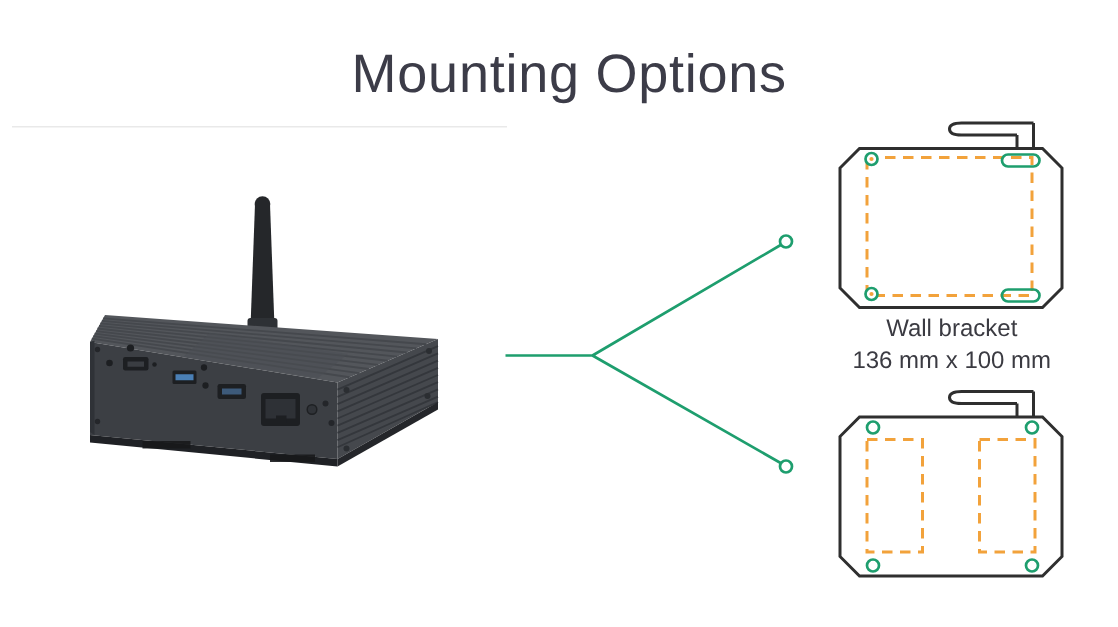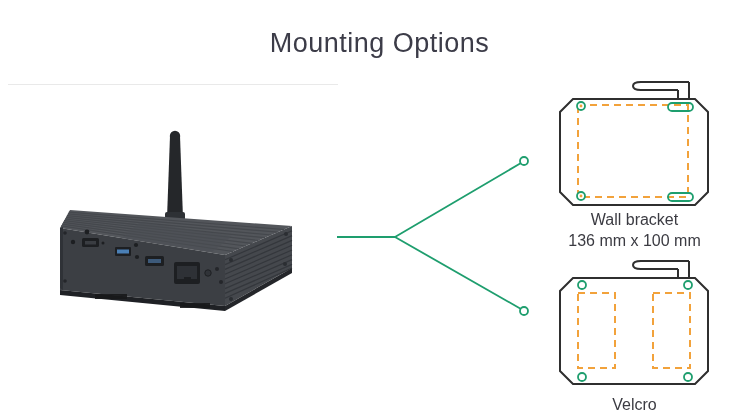--- a/index.html
+++ b/index.html
@@ -8,21 +8,21 @@
     width:745px;height:418px;
     background:#ffffff;
     overflow:hidden;
     font-family:"Liberation Sans", sans-serif;
   }
   .page-title{
     position:absolute;
     top:28px;left:0;width:745px;
     padding-left:14px;box-sizing:border-box;
     text-align:center;
-    font-size:27px;
+    font-size:36px;
     font-weight:400;
     letter-spacing:.5px;
     color:var(--title-color,#3c3c48);
   }
   .image-card-border{
     position:absolute;
     left:8px;top:84px;width:330px;height:0;
     border-top:1px solid #e9e9e9;
   }
   .abs{position:absolute;}
@@ -155,17 +155,14 @@
     <polygon points="21,27 143,27 156,40 156,120 143,133 21,133 8,120 8,40" fill="#ffffff" stroke="var(--outline-dark,#2f2f2f)" stroke-width="2"></polygon>
 
     <rect x="26" y="42" width="37" height="75" fill="none" stroke="var(--accent-orange,#f2a23b)" stroke-width="2" stroke-dasharray="7 5"></rect>
     <rect x="101" y="42" width="37" height="75" fill="none" stroke="var(--accent-orange,#f2a23b)" stroke-width="2" stroke-dasharray="7 5"></rect>
 
     <circle cx="30" cy="34" r="4" fill="#ffffff" stroke="var(--accent-green,#1e9e6e)" stroke-width="1.8"></circle>
     <circle cx="136" cy="34" r="4" fill="#ffffff" stroke="var(--accent-green,#1e9e6e)" stroke-width="1.8"></circle>
     <circle cx="30" cy="126" r="4" fill="#ffffff" stroke="var(--accent-green,#1e9e6e)" stroke-width="1.8"></circle>
     <circle cx="136" cy="126" r="4" fill="#ffffff" stroke="var(--accent-green,#1e9e6e)" stroke-width="1.8"></circle>
   </svg>
-  <div class="figure-label lbl-velcro">
-    <div>Velcro</div>
-  </div>
 
 </div>
 
 </body></html>

